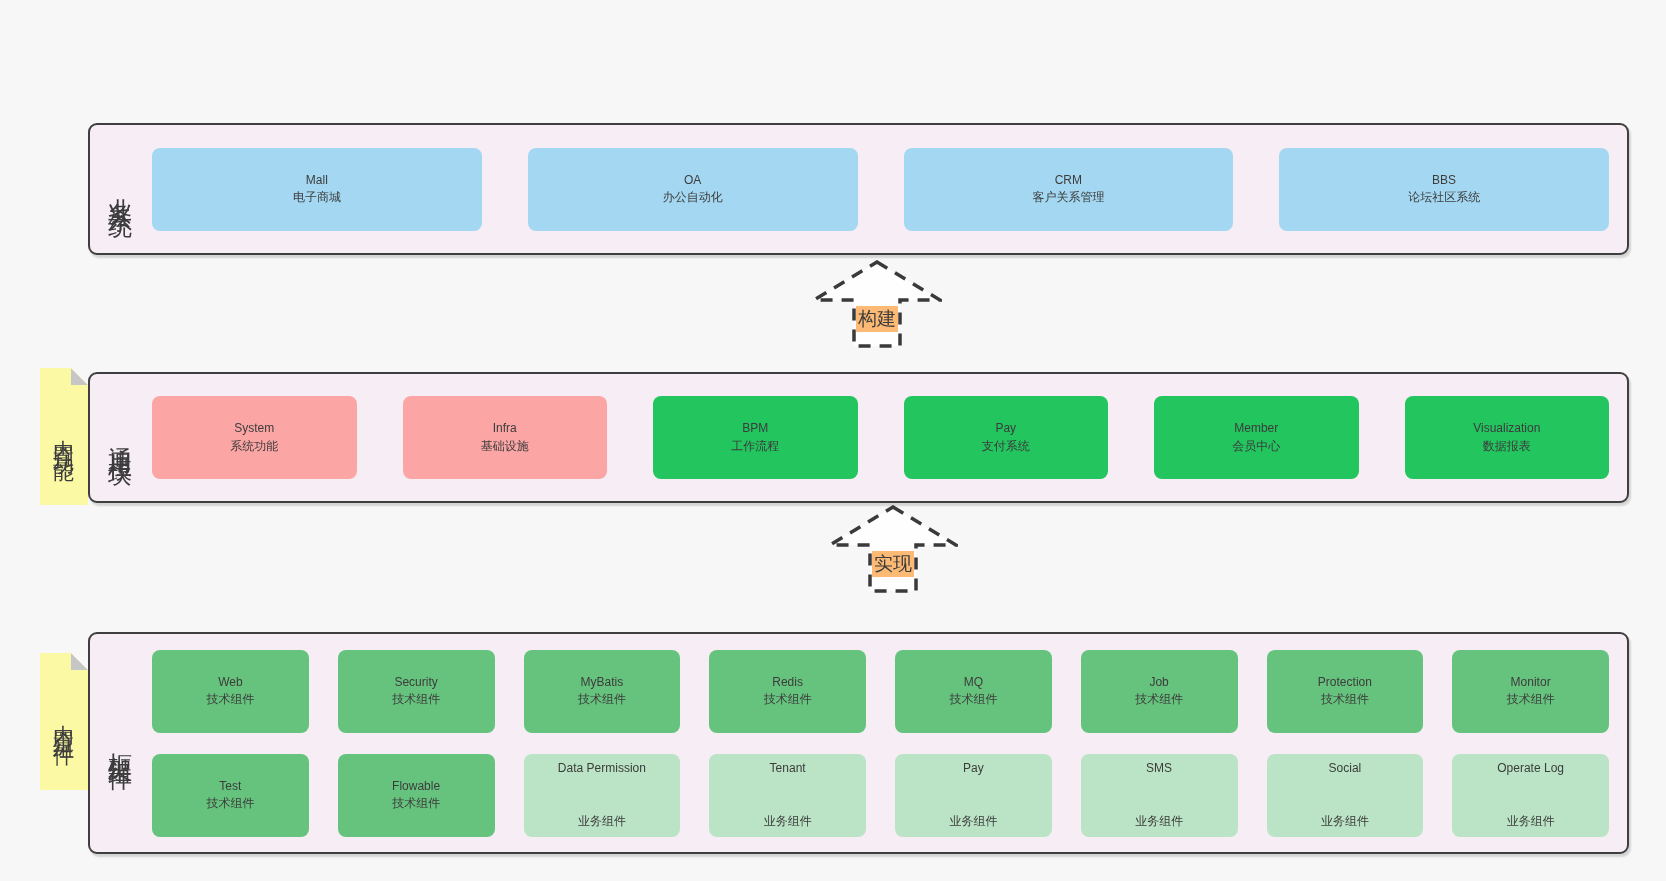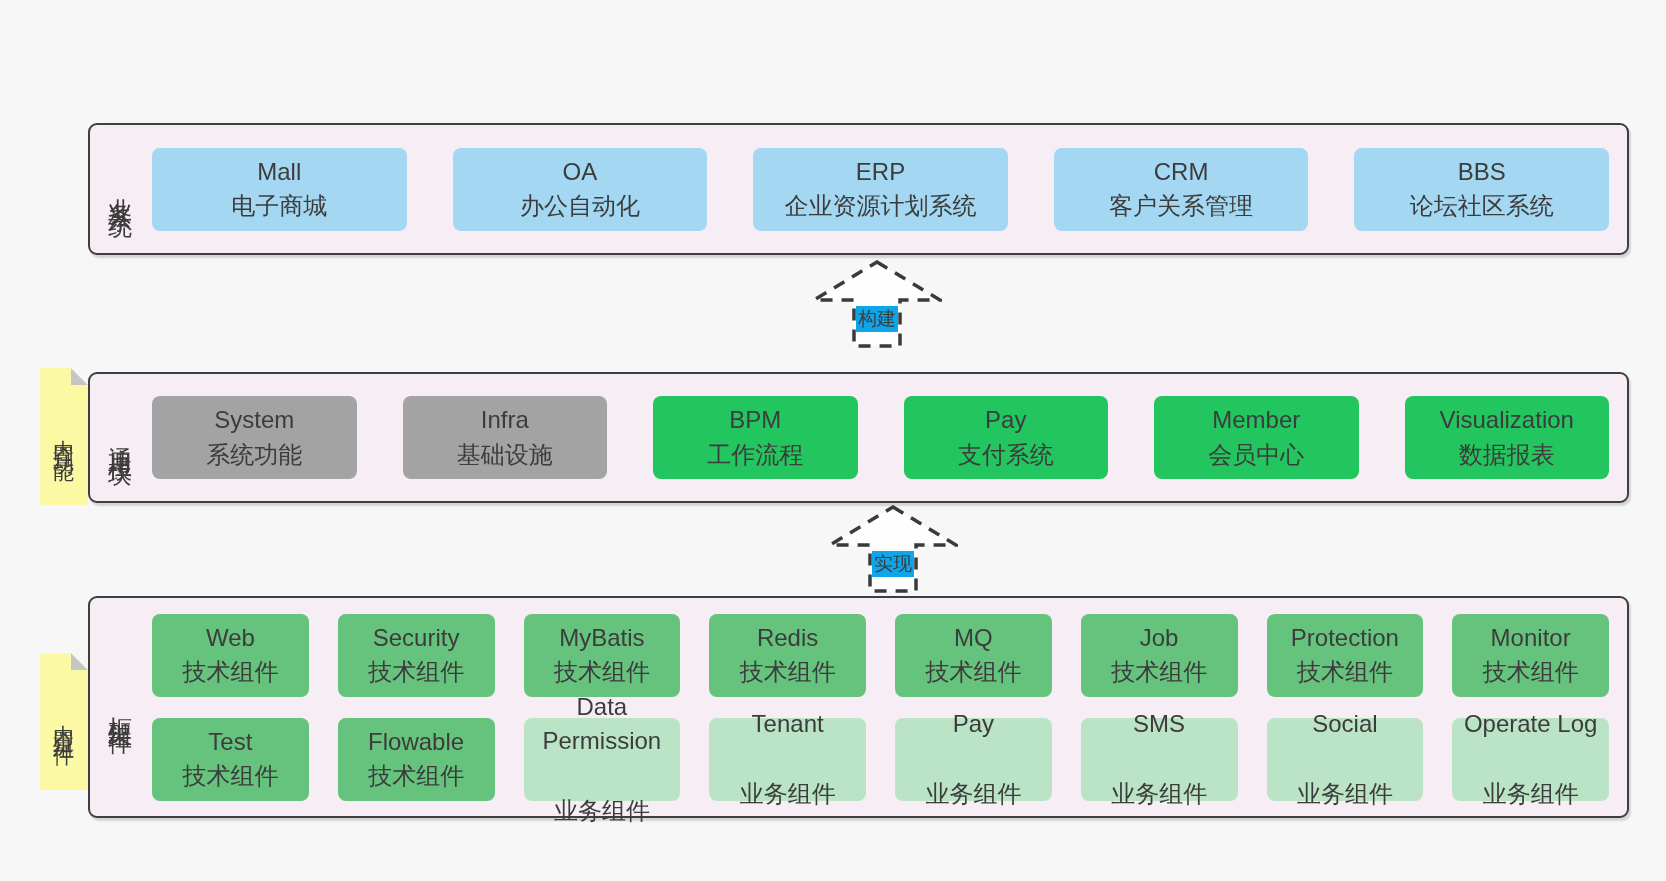--- a/index.html
+++ b/index.html
@@ -16,40 +16,40 @@
     position:absolute; left:88px; width:1541px; box-sizing:border-box;
     background:#f7edf5;
     border:2px solid #3f3f3f; border-radius:9px;
     box-shadow:2px 3px 2px rgba(0,0,0,0.14);
     display:flex; align-items:center;
     padding:0 18px 0 10px;
     z-index:2;
   }
   #band-business  { top:123px; height:132px; }
   #band-modules   { top:372px; height:131px; }
-  #band-components{ top:596px; height:222px; }
+  #band-components{ top:632px; height:222px; }
 
   .band-label{
     writing-mode:vertical-rl; text-orientation:upright;
     font-size:24px; letter-spacing:5px; line-height:1;
     color:#3c3c3c; margin:0 20px 0 8px; flex:0 0 auto;
   }
 
   .boxes{ flex:1; display:flex; gap:46px; }
   .boxes-col{ flex:1; display:flex; flex-direction:column; gap:21px; }
   #band-components .boxes{ gap:29px; }
 
   .box{
     flex:1 1 0; height:83px; border-radius:8px;
     display:flex; flex-direction:column; align-items:center; justify-content:center;
-    text-align:center; color:#3c3c3c; font-size:24px; line-height:1.42;
+    text-align:center; color:#3c3c3c; font-size:12px; line-height:1.42;
     padding:2px 6px; box-sizing:border-box;
   }
   .box.blue       { background:#a4d7f1; }
-  .box.red        { background:#a3a3a3; }
+  .box.red        { background:#fca5a5; }
   .box.pink       { background:#22c55e; }
   .box.green      { background:#66c37d; }
   .box.green-light{ background:#bae4c5;gap:35px; }
 
   
   .note{
     position:absolute; left:40px; width:48px; height:137px;
     background:#fbf9a3;
     display:flex; align-items:center; justify-content:center;
     clip-path:polygon(0 0, calc(100% - 17px) 0, 100% 17px, 100% 100%, 0 100%);
@@ -67,43 +67,39 @@
     font-size:21px; letter-spacing:7px; line-height:1; color:#3c3c3c;
   }
 
   
   .arrow{ position:absolute; width:130px; height:88px; z-index:1; }
   #arrow-build    { left:812px; top:260px; }
   #arrow-implement{ left:828px; top:505px; }
   .arrow svg{ width:100%; height:100%; display:block; }
   .arrow-label{
     position:absolute; left:50%; top:52%; transform:translateX(-50%);
-    background:#0ea5e9; padding:0 2px;
+    background:#fdba74; padding:0 2px;
     font-size:19px; color:#3c3c3c; white-space:nowrap;text-align:center;
   }
 </style>
 </head>
 <body>
 
 <div class="canvas">
 
   <section class="band" id="band-business">
     <div class="band-label">业务系统</div>
     <div class="boxes">
       <div class="box blue">
         <span class="en">Mall</span>
         <span class="zh">电子商城</span>
       </div>
       <div class="box blue">
         <span class="en">OA</span>
         <span class="zh">办公自动化</span>
-      </div>
-      <div class="box blue">
-        <span class="en">ERP</span>
-        <span class="zh">企业资源计划系统</span>
       </div>
       <div class="box blue">
         <span class="en">CRM</span>
         <span class="zh">客户关系管理</span>
       </div>
       <div class="box blue">
         <span class="en">BBS</span>
         <span class="zh">论坛社区系统</span>
       </div>
     </div>

